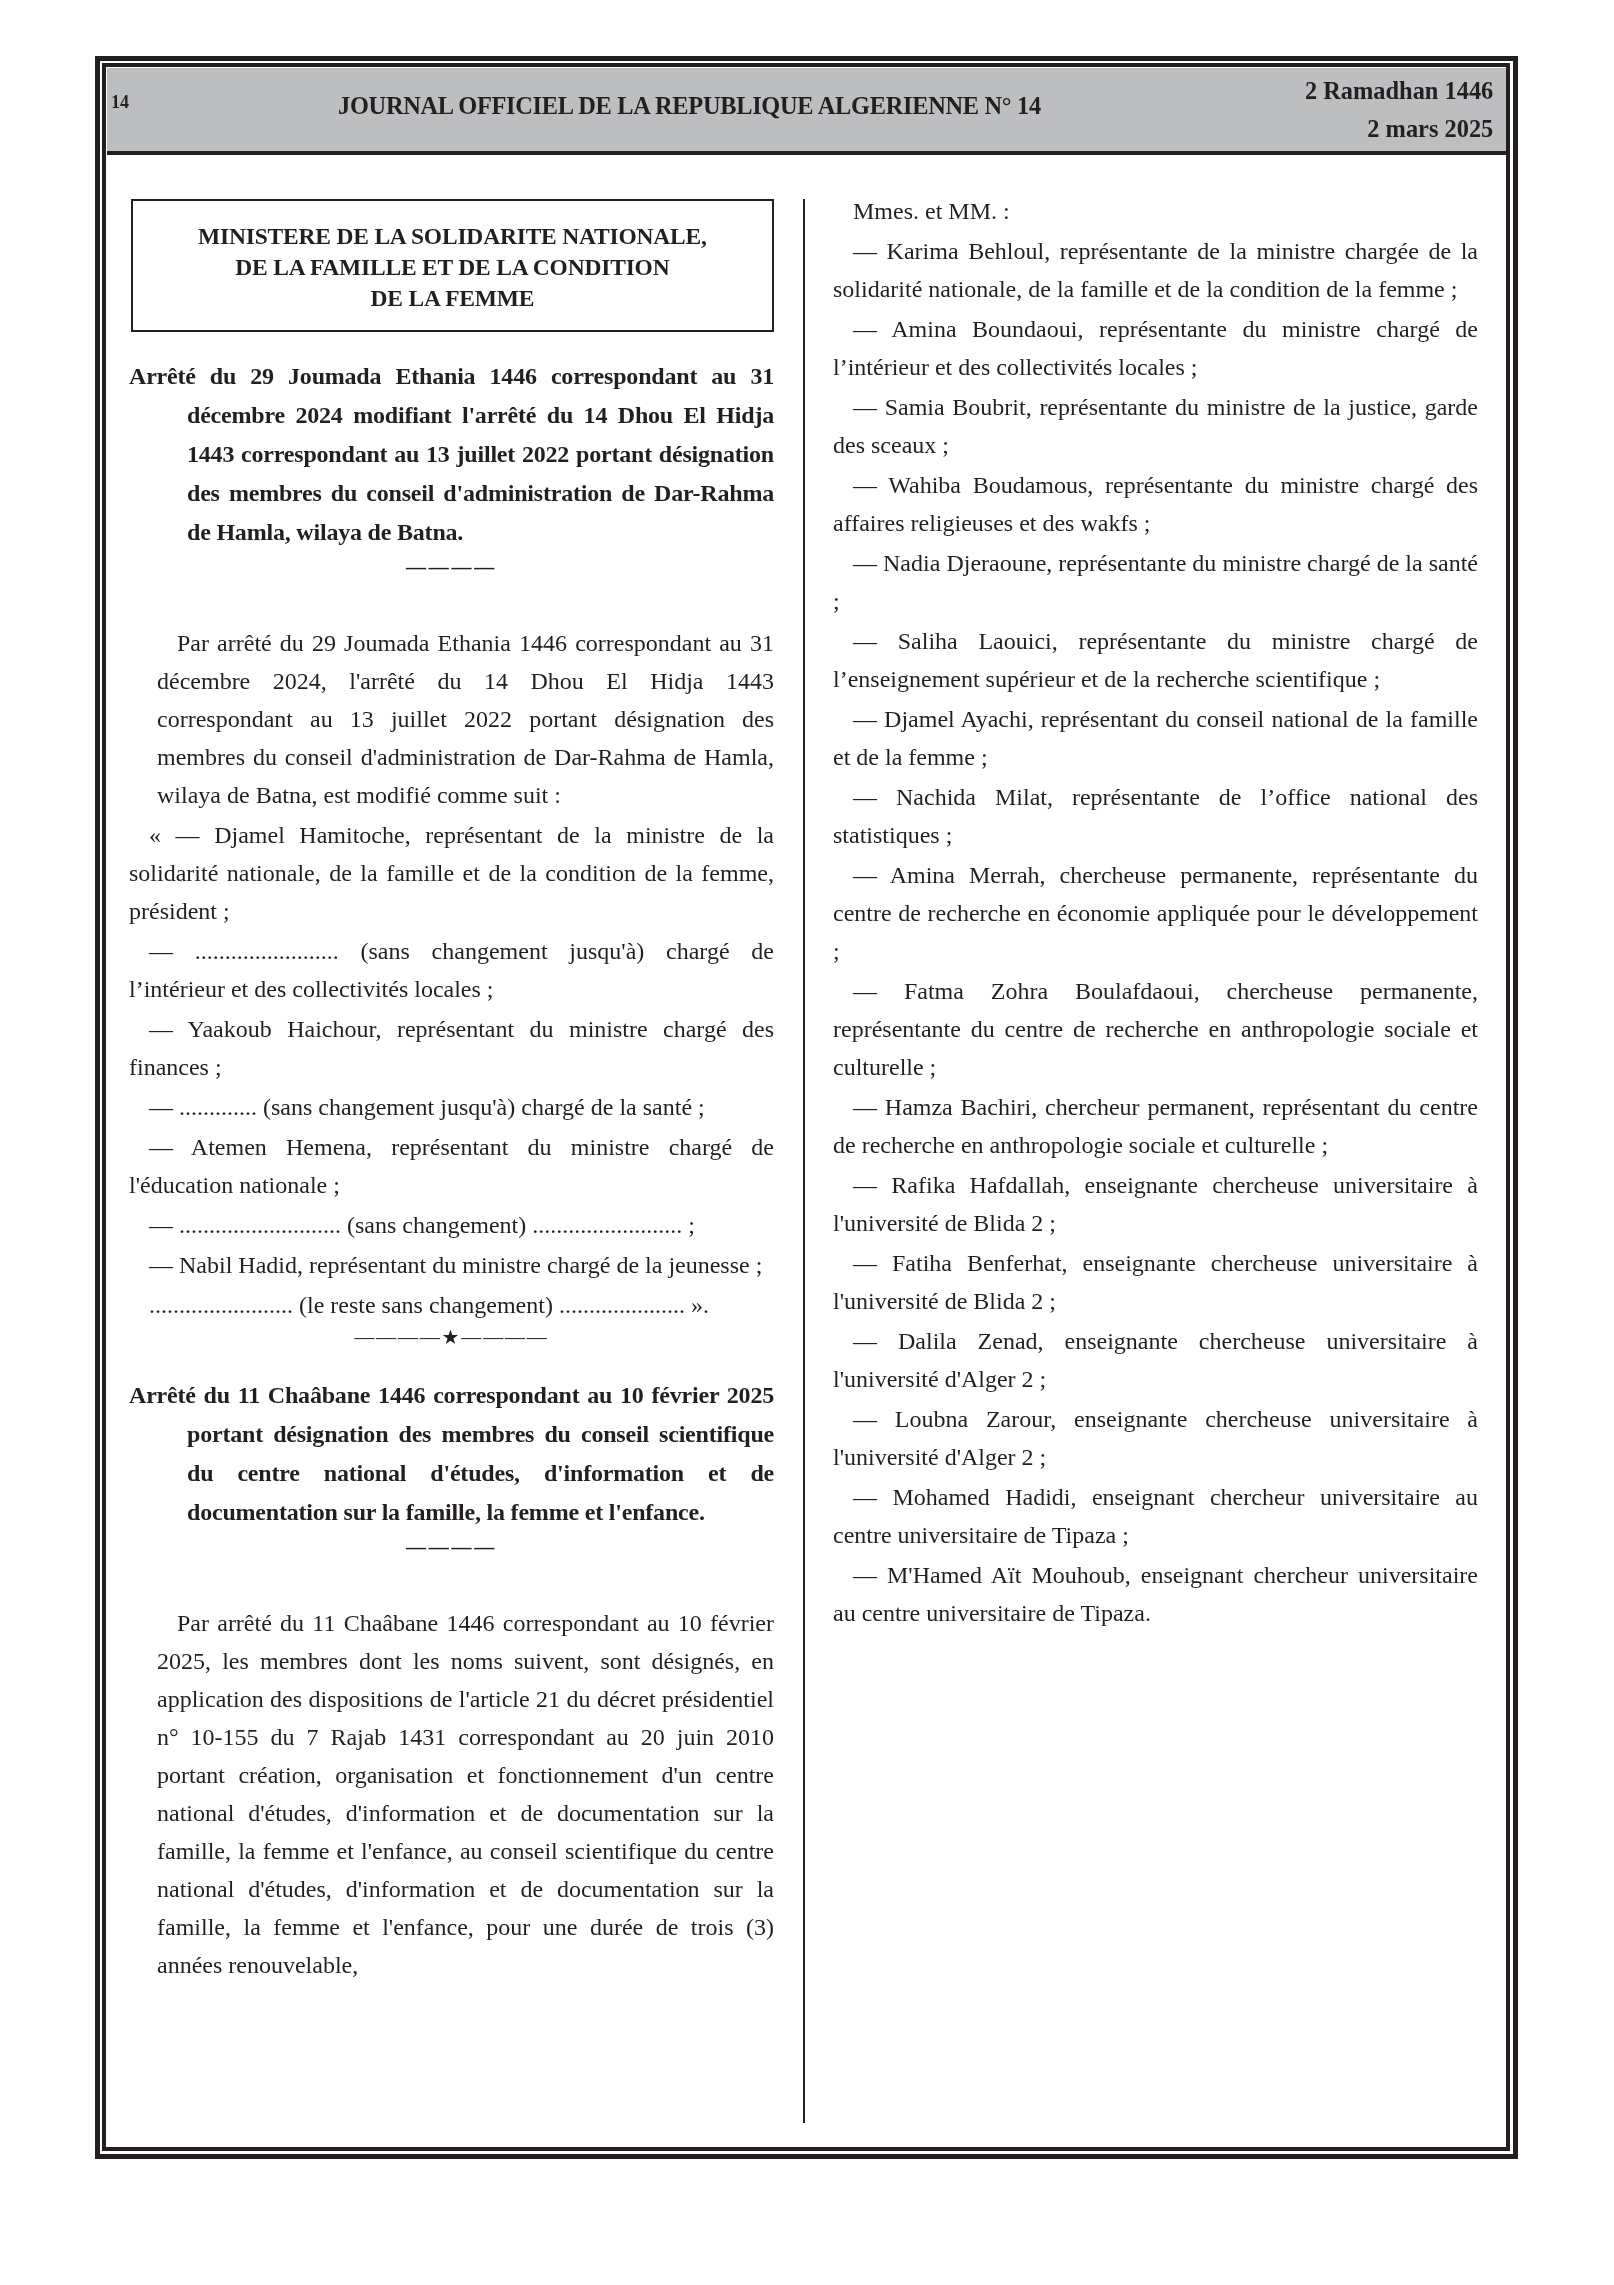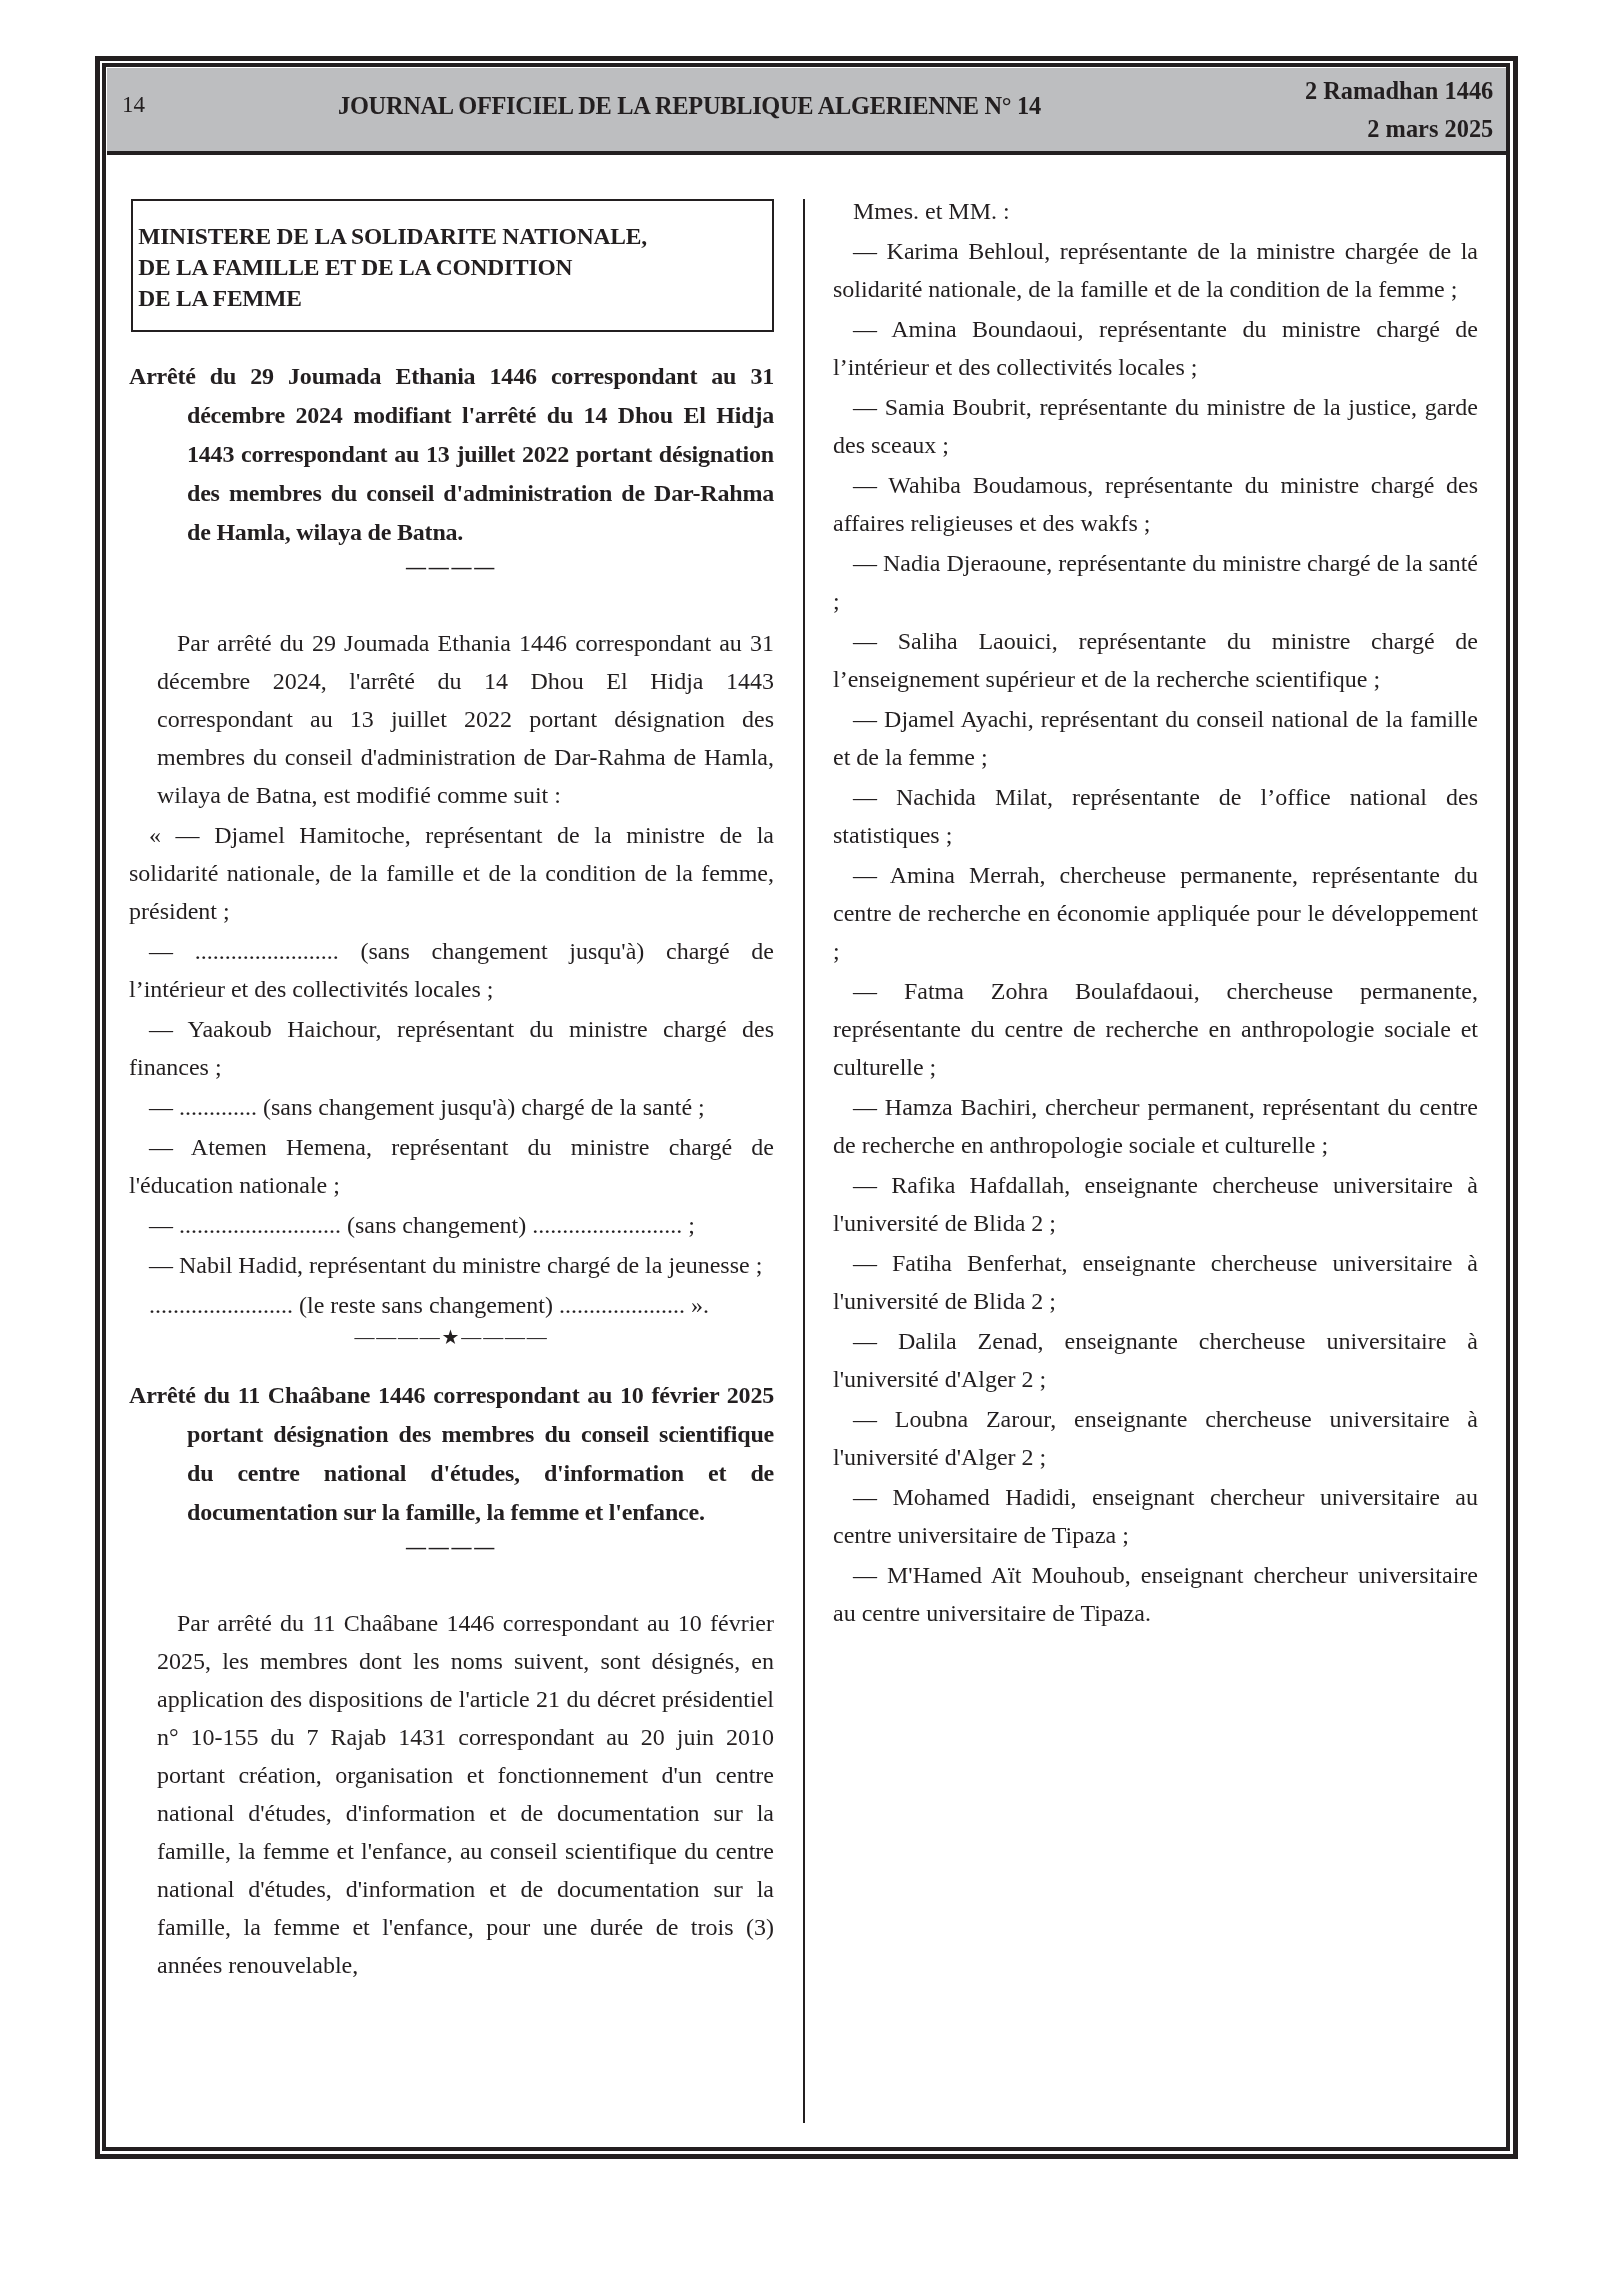--- a/index.html
+++ b/index.html
@@ -6,34 +6,34 @@
   body { width: 1615px; height: 2285px; position: relative; overflow: hidden;
          font-family: "Liberation Serif", "DejaVu Serif", serif; color: #231f20; }
 
   .frame-outer { position: absolute; left: 95px; top: 56px; width: 1423px; height: 2103px;
                  border: 5.4px solid #231f20; box-sizing: border-box; }
   .frame-inner { position: absolute; left: 102px; top: 63px; width: 1408px; height: 2088px;
                  border: 4.5px solid #231f20; box-sizing: border-box; }
 
   .header { position: absolute; left: 107px; top: 68px; width: 1399px; height: 83px;
             background: #bdbec0; border-bottom: 4.5px solid #231f20; box-sizing: content-box; }
-  .hdr-page { position: absolute; left: 15px; top: 23.5px; font-size: 23px; font-weight: normal; }
+  .hdr-page { position: absolute; left: 4px; top: 23.5px; font-size: 18px; font-weight: bold; }
   .hdr-title { position: absolute; left: 231px; top: 23.5px; font-size: 24.4px; font-weight: bold;
                letter-spacing: -0.3px; }
   .hdr-date { position: absolute; right: 12.7px; top: 3.6px; text-align: right; font-size: 24.4px;
               font-weight: bold; line-height: 38px; }
 
   .divider { position: absolute; left: 803px; top: 199px; width: 1.8px; height: 1924px; background: #231f20; }
 
   .col { position: absolute; top: 188px; font-size: 24px; line-height: 38px; text-align: justify; }
   .col-left { left: 129px; width: 645px; }
   .col-right { left: 833px; width: 645px; }
 
   .ministry-box { margin: 11px 0 0 1.8px; border: 2.7px solid #231f20; padding: 20px 5.4px 16.3px;
-                  text-align: left; font-weight: bold; font-size: 23.5px; line-height: 31px;
+                  text-align: center; font-weight: bold; font-size: 23.5px; line-height: 31px;
                   letter-spacing: -0.2px; }
   .ministry-box div { display: block; }
 
   .arrete-title { font-weight: bold; margin-top: 25px; line-height: 39px;
                   padding-left: 58px; text-indent: -58px; text-align: justify; letter-spacing: -0.2px; }
   .sep { text-align: center; font-weight: bold; letter-spacing: 2.7px; line-height: 27px; margin: 1.8px 0 0; font-size: 20px; }
   .sep-star { text-align: center; letter-spacing: 1.8px; line-height: 27px; font-size: 20px; margin-top: 0; }
 
   p { margin: 0; }
   .para { text-indent: 20px; margin-top: 18px; margin-left: 28px; }

